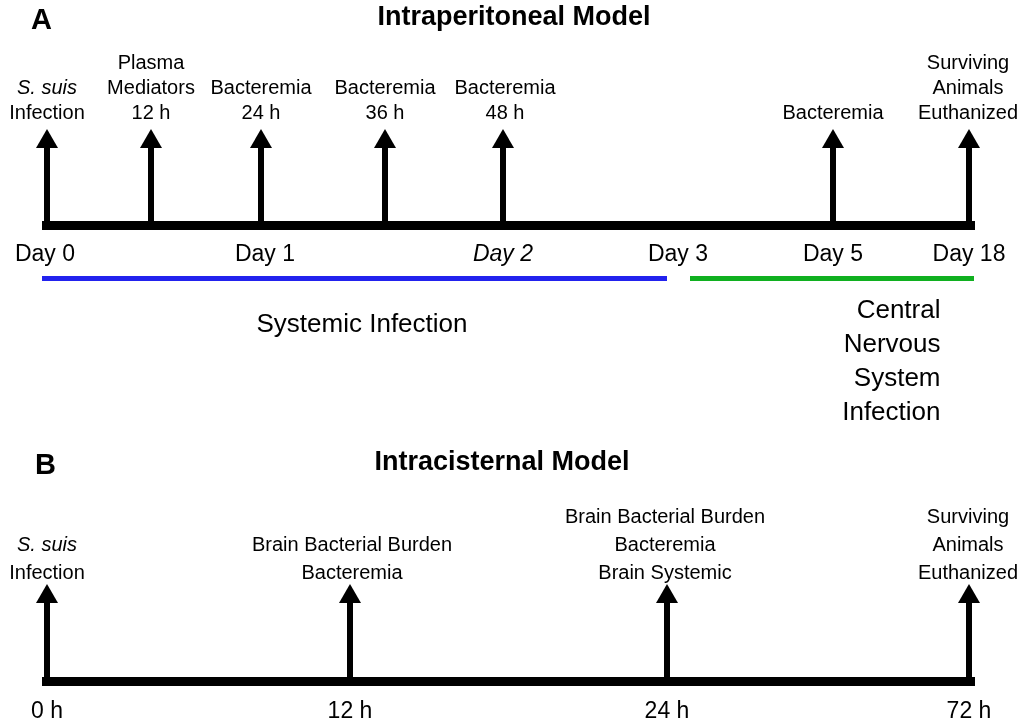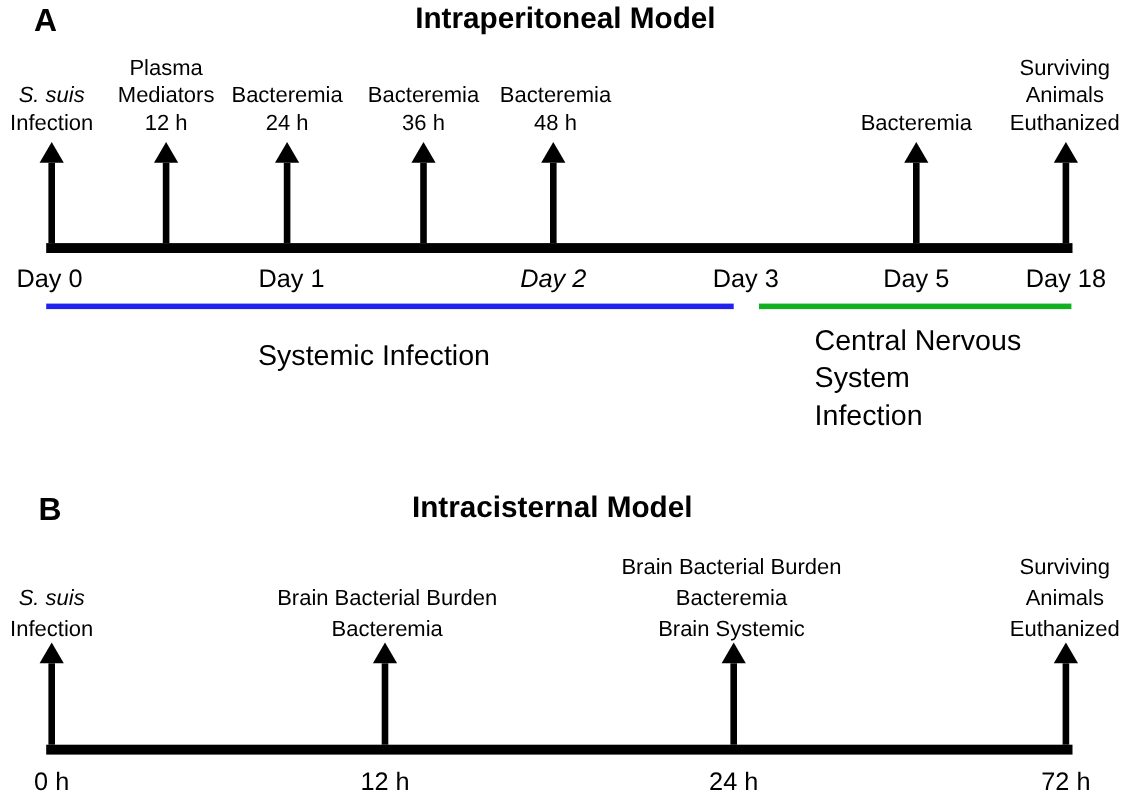--- a/index.html
+++ b/index.html
@@ -60,22 +60,23 @@
     transform:translateX(-50%);
     font-size:23px;
     white-space:nowrap;
   }
   
   .phase-line{position:absolute;height:5px;top:276px;}
   .phase-label{
     position:absolute;
     transform:translateX(-50%);
     font-size:26px;line-height:34px;
-    text-align:left;
+    text-align:right;
     white-space:pre-line;
+    margin-left:22px;
   }
 </style>
 </head>
 <body>
 
 <div class="canvas">
 
   <div class="panel-letter" style="left:31px;top:3px;">A</div>
   <div class="panel-title" style="top:1px;margin-left:12px;">Intraperitoneal Model</div>
 

